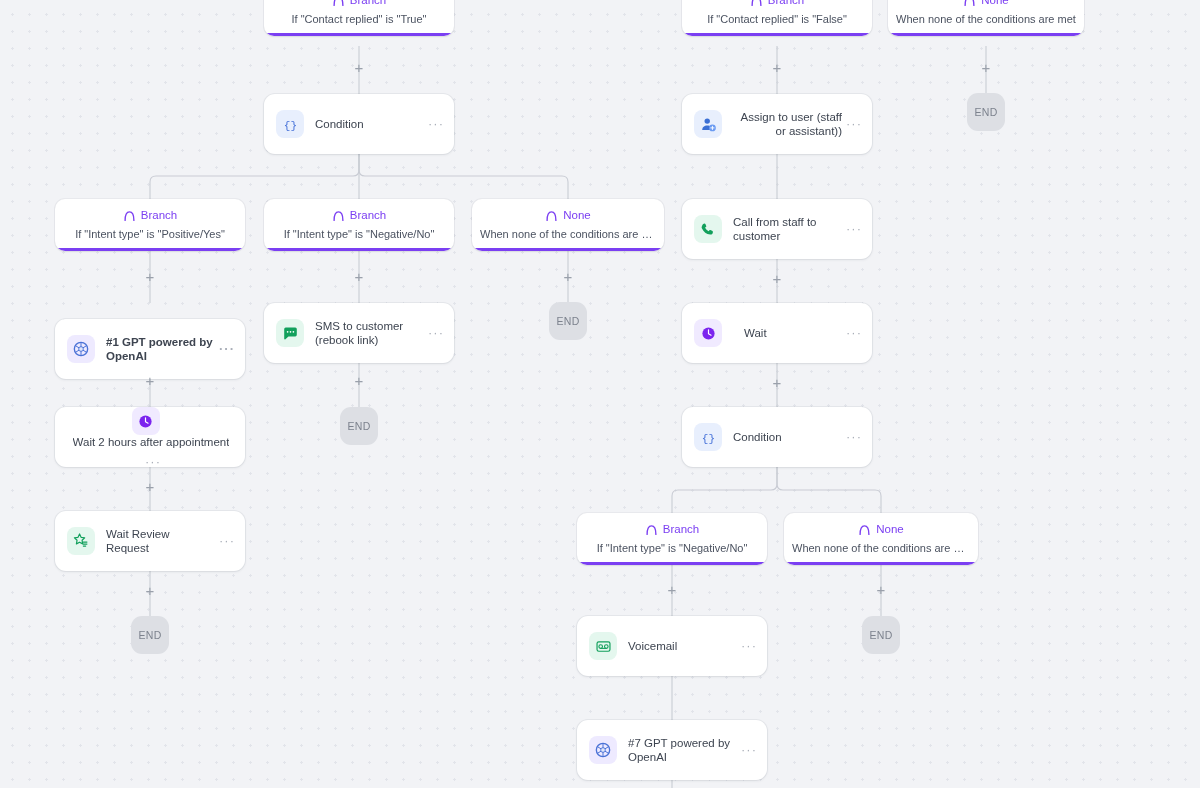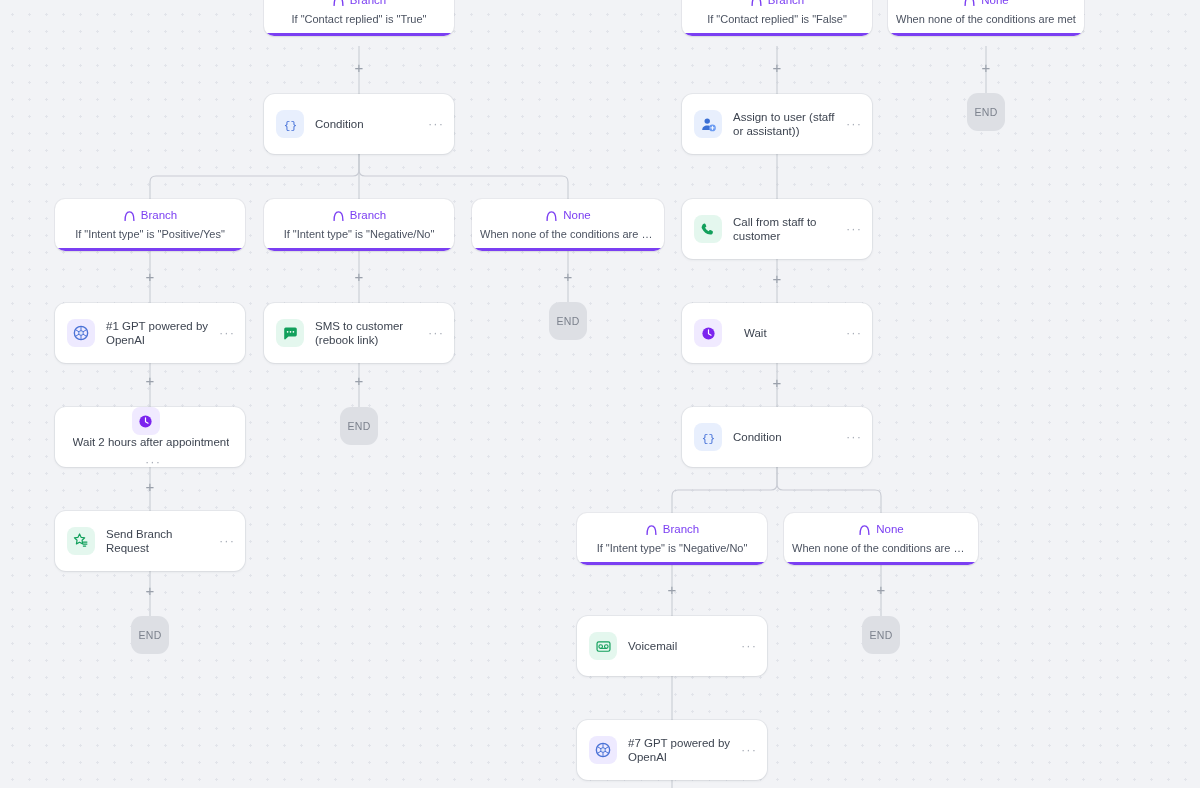--- a/index.html
+++ b/index.html
@@ -171,21 +171,21 @@
   <div class="node" style="left:264px;top:94px;">
     <span class="ic blue">
       <svg width="17" height="17" viewBox="0 0 20 20">
           <text x="10" y="15" font-size="13" font-family="Liberation Mono, monospace" fill="#4571d8" text-anchor="middle">{}</text>
         </svg>
     </span>
     <span class="lbl">Condition</span>
     <span class="dots">···</span>
   </div>
 
-  <div class="node" style="left:682px;top:94px;">
+  <div class="node" style="left:682px;top:94px;text-align:right;">
     <span class="ic blue">
       <svg width="17" height="17" viewBox="0 0 20 20">
         <circle cx="8.5" cy="6" r="3.2" fill="#3b6fd4"></circle>
         <path d="M2.6 16.5c0-3.3 2.6-5.3 5.9-5.3s5.9 2 5.9 5.3z" fill="#3b6fd4"></path>
         <circle cx="14.6" cy="14" r="4" fill="#6b9bf2"></circle>
         <path d="M12.7 14h3.8M14.6 12.1v3.8" stroke="#ffffff" stroke-width="1.1" stroke-linecap="round"></path>
       </svg>
     </span>
     <span class="lbl">Assign to user (staff or assistant))</span>
     <span class="dots">···</span>
@@ -230,21 +230,21 @@
     <span class="lbl">Call from staff to customer</span>
     <span class="dots">···</span>
   </div>
 
   <div class="plus" style="left:150px;top:277px;"></div>
   <div class="plus" style="left:359px;top:277px;"></div>
   <div class="plus" style="left:568px;top:277px;"></div>
   <div class="plus" style="left:777px;top:279px;"></div>
   <div class="endpill" style="left:568px;top:313px;">END</div>
 
-  <div class="node" style="left:55px;top:303px;">
+  <div class="node" style="left:55px;top:319px;font-weight:bold;">
     <span class="ic violet">
       <svg width="18" height="18" viewBox="0 0 20 20">
         <circle cx="10" cy="10" r="7.4" fill="none" stroke="#4a72d6" stroke-width="1.5"></circle>
         <path d="M10 3.1 L10 16.9 M4.1 6.5 L15.9 13.5 M4.1 13.5 L15.9 6.5" stroke="#4a72d6" stroke-width="1.1"></path>
         <circle cx="10" cy="10" r="2.6" fill="#dfe6fb" stroke="#4a72d6" stroke-width="1"></circle>
       </svg>
     </span>
     <span class="lbl">#1 GPT powered by OpenAI</span>
     <span class="dots">···</span>
   </div>
@@ -301,21 +301,21 @@
 
   <div class="plus" style="left:150px;top:487px;"></div>
 
   <div class="node" style="left:55px;top:511px;">
     <span class="ic green">
       <svg width="18" height="18" viewBox="0 0 20 20">
         <path d="M8.4 2.2 10.1 5.9 14.1 6.4 11.2 9.2 11.9 13.2 8.4 11.3 4.9 13.2 5.6 9.2 2.7 6.4 6.7 5.9z" fill="none" stroke="#12a05c" stroke-width="1.3" stroke-linejoin="round"></path>
         <path d="M12.6 11.2h4M12.6 13.4h4M12.6 15.6h2.6" stroke="#12a05c" stroke-width="1.3" stroke-linecap="round"></path>
       </svg>
     </span>
-    <span class="lbl">Send Branch Request</span>
+    <span class="lbl">Wait Review Request</span>
     <span class="dots">···</span>
   </div>
 
   <div class="branch" style="left:577px;top:513px;">
     <div class="bhead">
       <svg class="branchicon" viewBox="0 0 16 16">
         <path d="M2.6 14 Q2.6 3.6 8 3.6 Q13.4 3.6 13.4 14" fill="none" stroke="#7b3ff2" stroke-width="1.7" stroke-linecap="round"></path>
       </svg>
       <span>Branch</span>
     </div>

